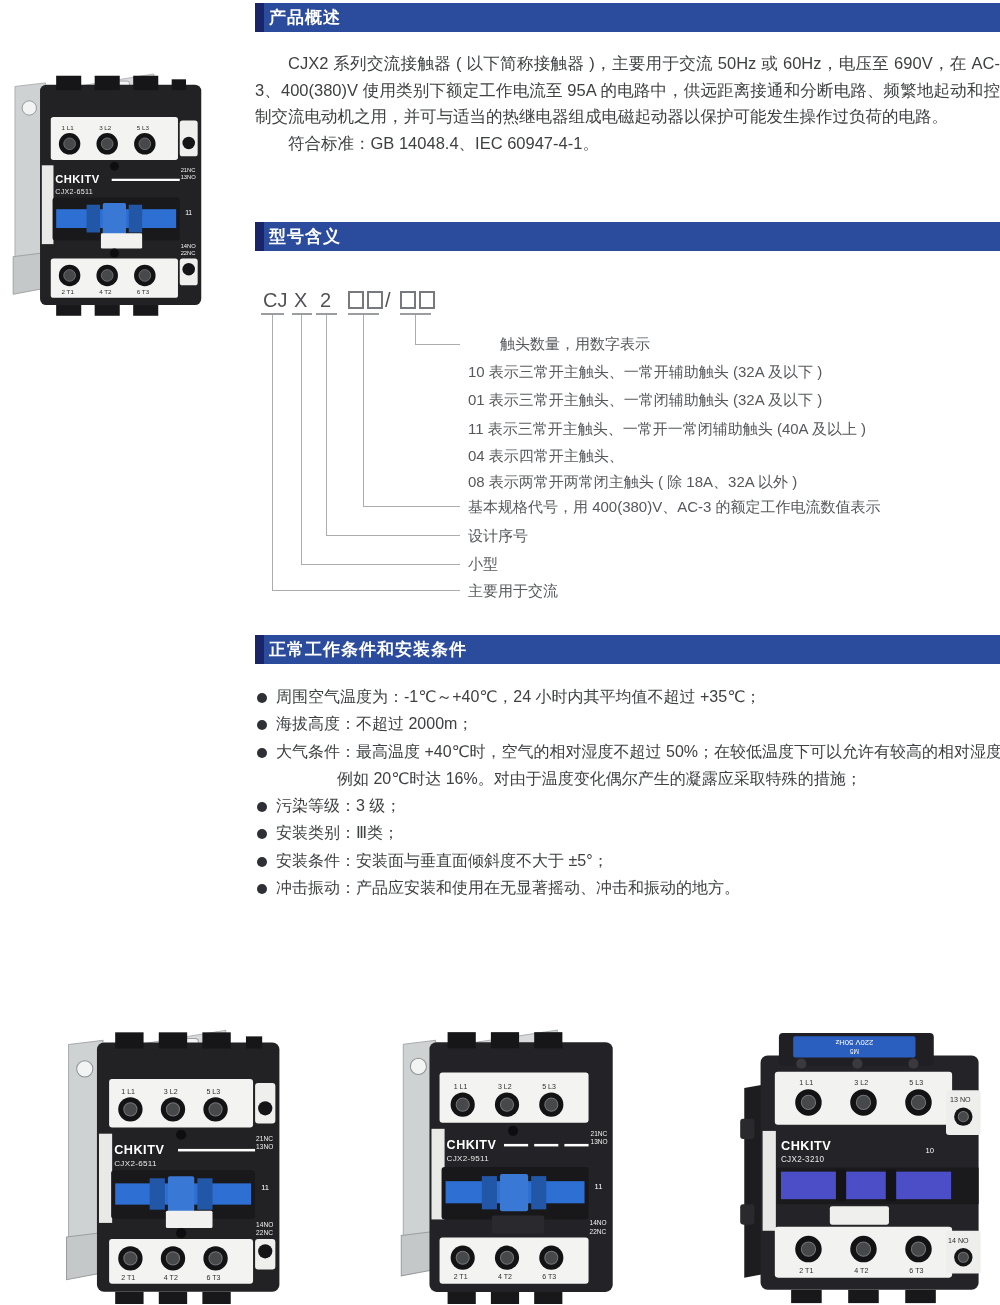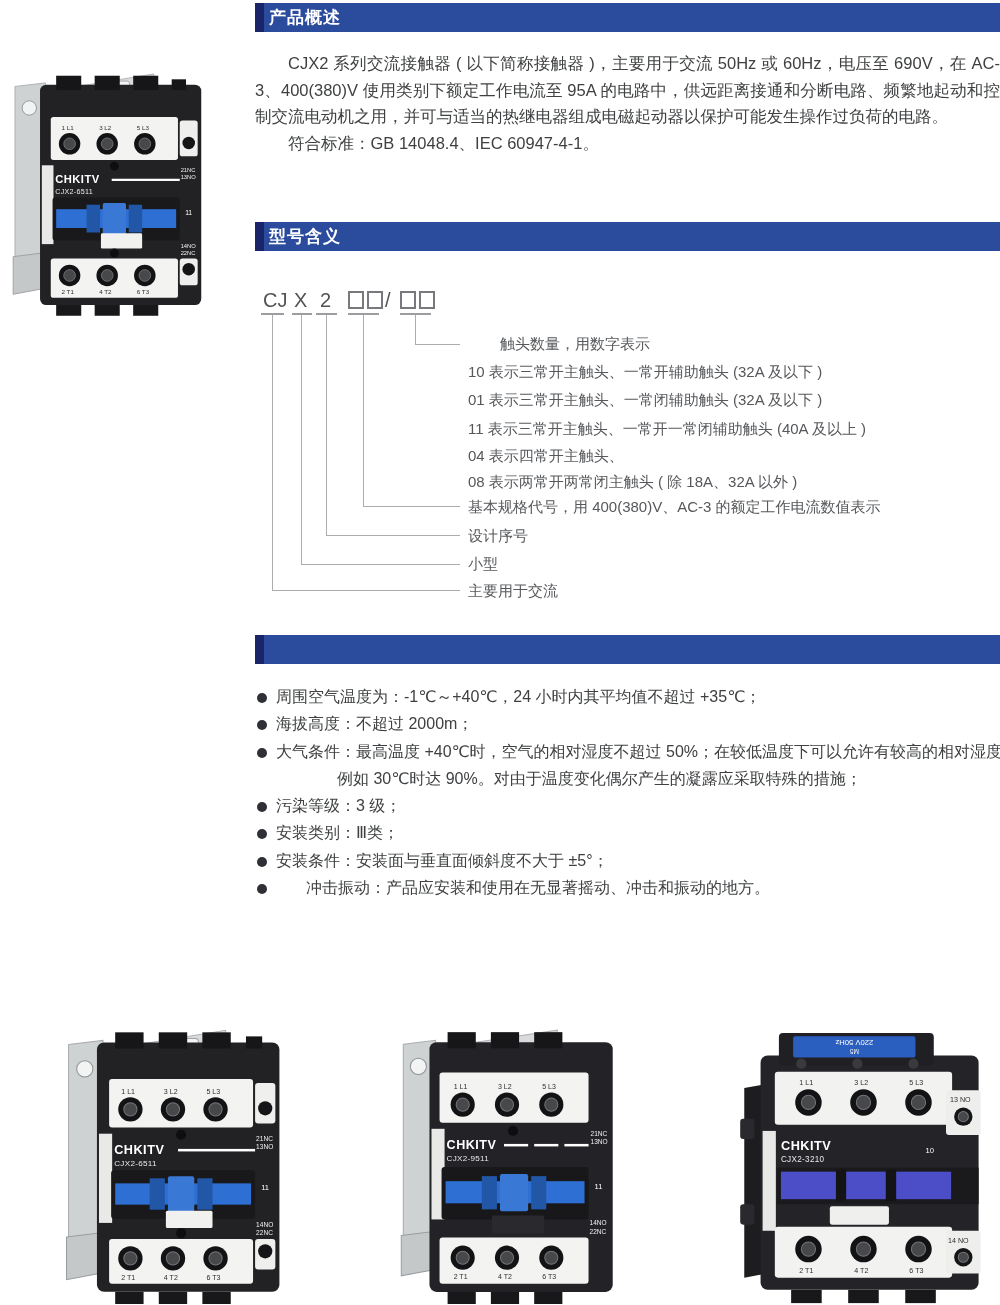--- a/index.html
+++ b/index.html
@@ -155,49 +155,50 @@
     <div class="dlabel" style="top:473px;">08 表示两常开两常闭主触头 ( 除 18A、32A 以外 )</div>
     <div class="dlabel" style="top:498px;">基本规格代号，用 400(380)V、AC-3 的额定工作电流数值表示</div>
     <div class="dlabel" style="top:527px;">设计序号</div>
     <div class="dlabel" style="top:555px;">小型</div>
     <div class="dlabel" style="top:582px;">主要用于交流</div>
   </section>
 
   <section>
     <header class="bar" style="top:635px;">
       <span class="accent"></span>
+      <h2>正常工作条件和安装条件</h2>
     </header>
     <div class="cond-row" style="top:687px;">
         <span class="dot"></span>
         <span>周围空气温度为：-1℃～+40℃，24 小时内其平均值不超过 +35℃；</span>
       </div>
     <div class="cond-row" style="top:714px;">
         <span class="dot"></span>
         <span>海拔高度：不超过 2000m；</span>
       </div>
     <div class="cond-row" style="top:742px;">
         <span class="dot"></span>
         <span>大气条件：最高温度 +40℃时，空气的相对湿度不超过 50%；在较低温度下可以允许有较高的相对湿度，</span>
       </div>
     <div class="cond-row cont" style="top:769px;">
-        <span>例如 30℃时达 90%。对由于温度变化偶尔产生的凝露应采取特殊的措施；</span>
+        <span>例如 20℃时达 16%。对由于温度变化偶尔产生的凝露应采取特殊的措施；</span>
       </div>
     <div class="cond-row" style="top:796px;">
         <span class="dot"></span>
         <span>污染等级：3 级；</span>
       </div>
     <div class="cond-row" style="top:823px;">
         <span class="dot"></span>
         <span>安装类别：Ⅲ类；</span>
       </div>
     <div class="cond-row" style="top:851px;">
         <span class="dot"></span>
         <span>安装条件：安装面与垂直面倾斜度不大于 ±5°；</span>
       </div>
-    <div class="cond-row" style="top:878px;gap:30px;">
+    <div class="cond-row" style="top:878px;">
         <span class="dot"></span>
         <span>冲击振动：产品应安装和使用在无显著摇动、冲击和振动的地方。</span>
       </div>
   </section>
 
   <div>
 
     <figure class="product" style="left:58px;top:1008px;width:234px;height:296px;">
       <svg viewBox="0 0 230 292">
         <g>

